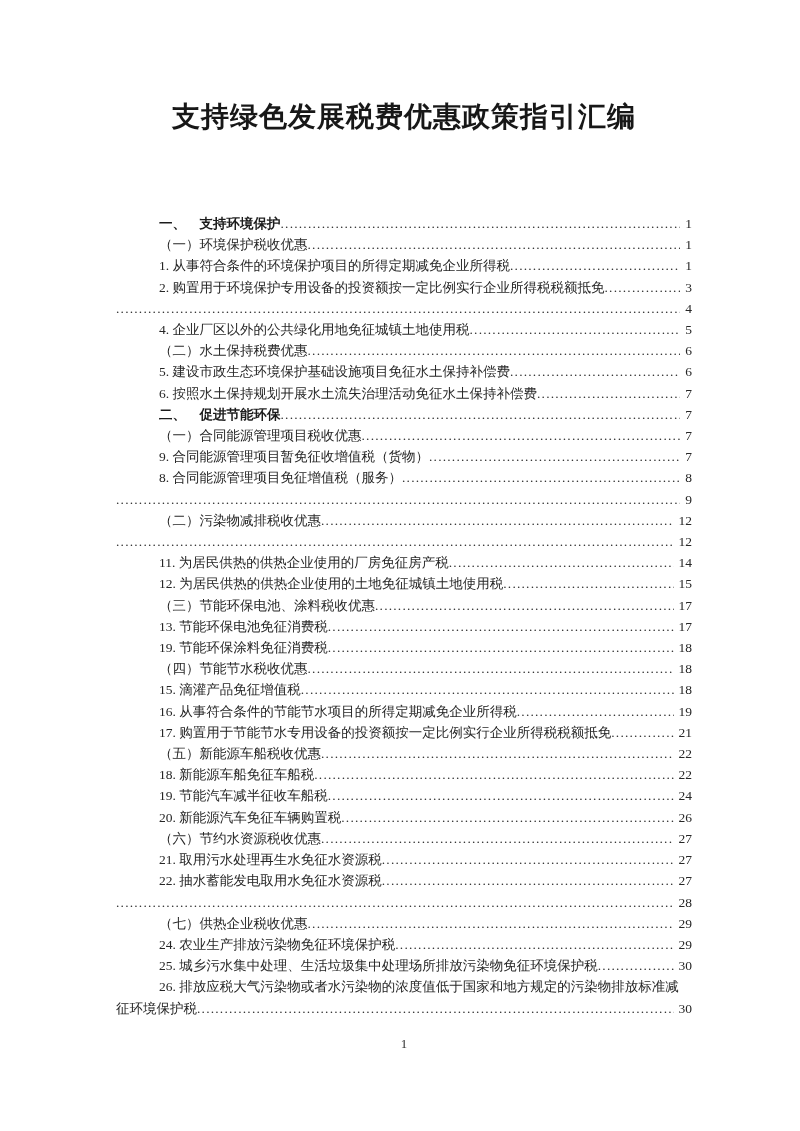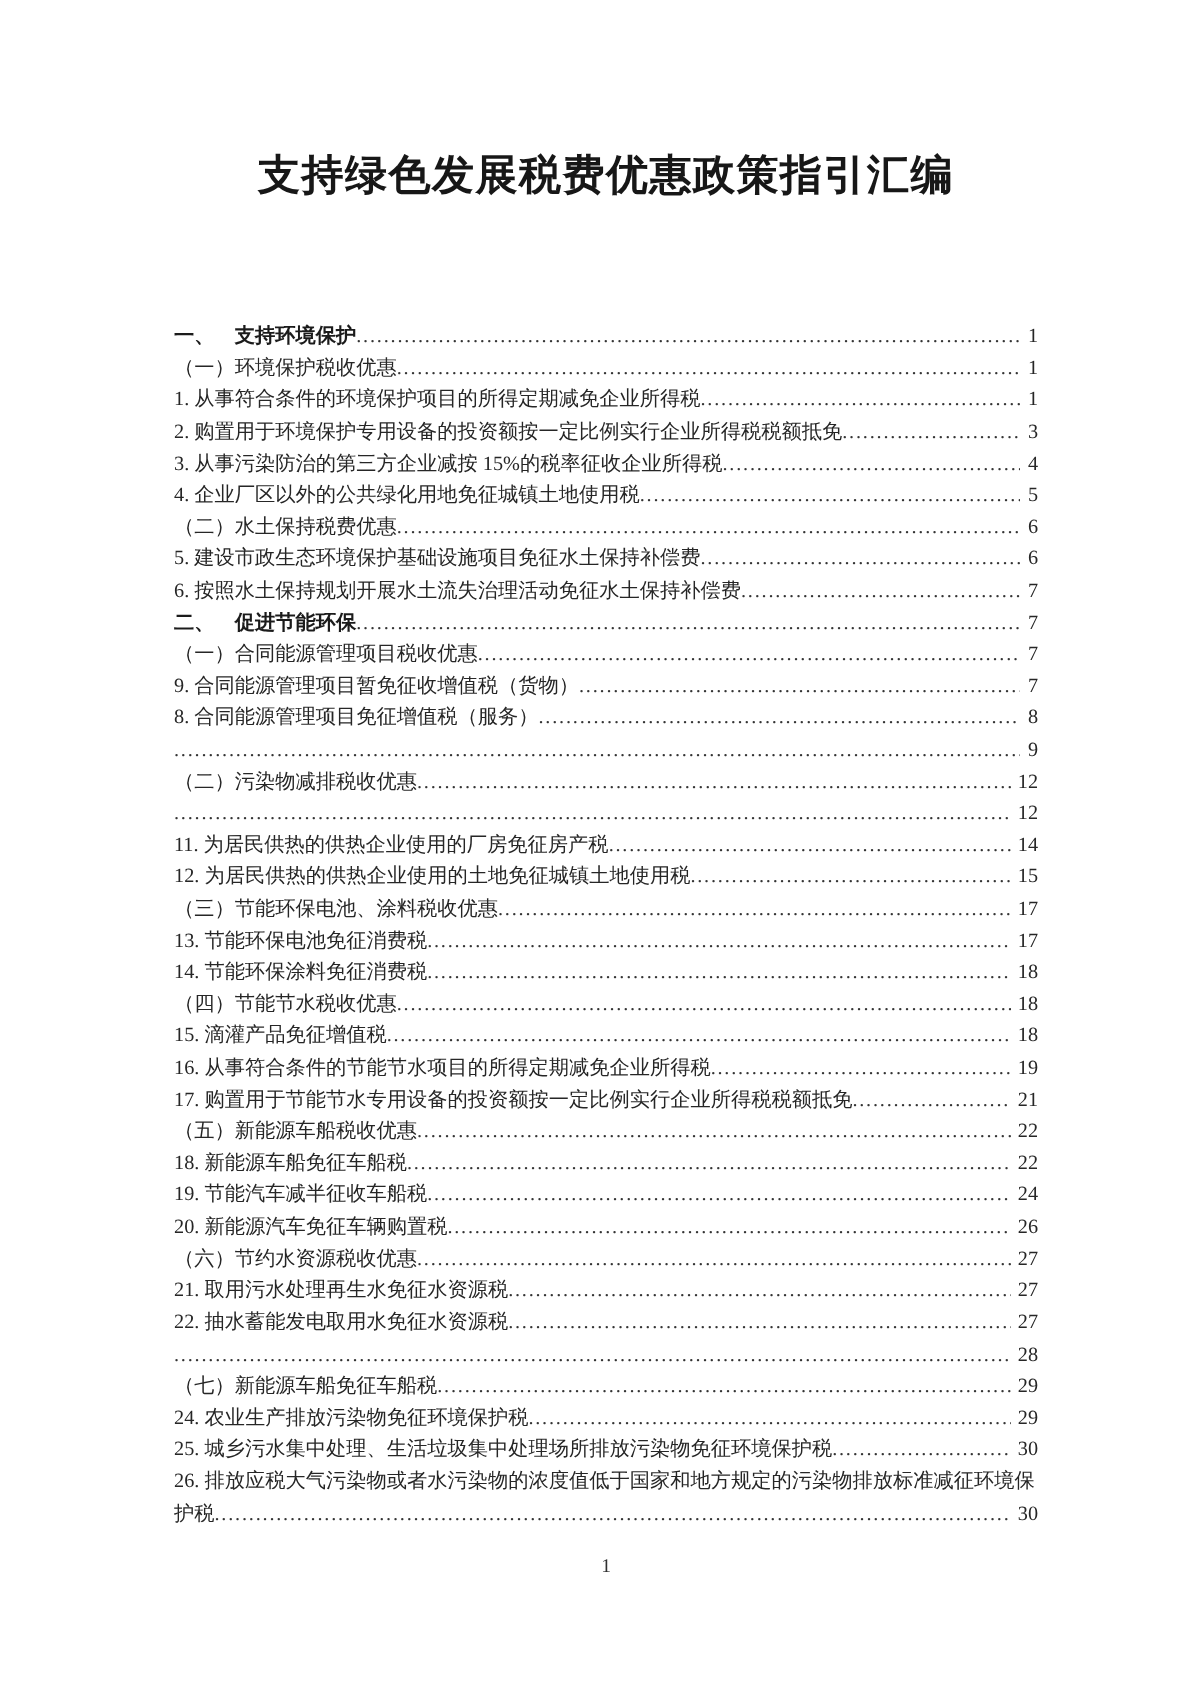--- a/index.html
+++ b/index.html
@@ -38,20 +38,21 @@
   }
   .toc-row {
     position: relative;
     overflow: hidden;
     font-size: 13.5px;
     line-height: 21.2px;
     color: #262626;
   }
   .toc-label {
     white-space: normal;
+    margin-left: 43px;
   }
   
   .toc-dots {
     display: inline-block;
     width: 0;
     white-space: nowrap;
     overflow: visible;
     letter-spacing: 1.2px;
     color: #333333;
   }
@@ -87,21 +88,21 @@
 
   <div class="toc" id="toc">
   <div class="toc-row level-section"><span class="toc-label">一、　支持环境保护</span><span class="toc-dots"></span><span class="toc-page">1</span></div>
 
   <div class="toc-row level-sub"><span class="toc-label">（一）环境保护税收优惠</span><span class="toc-dots"></span><span class="toc-page">1</span></div>
 
   <div class="toc-row level-item"><span class="toc-label">1. 从事符合条件的环境保护项目的所得定期减免企业所得税</span><span class="toc-dots"></span><span class="toc-page">1</span></div>
 
   <div class="toc-row level-item"><span class="toc-label">2. 购置用于环境保护专用设备的投资额按一定比例实行企业所得税税额抵免</span><span class="toc-dots"></span><span class="toc-page">3</span></div>
 
-  <div class="toc-row level-item"><span class="toc-label">3. 从事污染防治的第三方企业减按 15%的税率征收企业所得税</span><span class="toc-dots"></span><span class="toc-page">4</span></div>
+  <div class="toc-row level-item"><span class="toc-dots"></span><span class="toc-page">4</span></div>
 
   <div class="toc-row level-item"><span class="toc-label">4. 企业厂区以外的公共绿化用地免征城镇土地使用税</span><span class="toc-dots"></span><span class="toc-page">5</span></div>
 
   <div class="toc-row level-sub"><span class="toc-label">（二）水土保持税费优惠</span><span class="toc-dots"></span><span class="toc-page">6</span></div>
 
   <div class="toc-row level-item"><span class="toc-label">5. 建设市政生态环境保护基础设施项目免征水土保持补偿费</span><span class="toc-dots"></span><span class="toc-page">6</span></div>
 
   <div class="toc-row level-item"><span class="toc-label">6. 按照水土保持规划开展水土流失治理活动免征水土保持补偿费</span><span class="toc-dots"></span><span class="toc-page">7</span></div>
 
   <div class="toc-row level-section"><span class="toc-label">二、　促进节能环保</span><span class="toc-dots"></span><span class="toc-page">7</span></div>
@@ -119,21 +120,21 @@
   <div class="toc-row level-item"><span class="toc-dots"></span><span class="toc-page">12</span></div>
 
   <div class="toc-row level-item"><span class="toc-label">11. 为居民供热的供热企业使用的厂房免征房产税</span><span class="toc-dots"></span><span class="toc-page">14</span></div>
 
   <div class="toc-row level-item"><span class="toc-label">12. 为居民供热的供热企业使用的土地免征城镇土地使用税</span><span class="toc-dots"></span><span class="toc-page">15</span></div>
 
   <div class="toc-row level-sub"><span class="toc-label">（三）节能环保电池、涂料税收优惠</span><span class="toc-dots"></span><span class="toc-page">17</span></div>
 
   <div class="toc-row level-item"><span class="toc-label">13. 节能环保电池免征消费税</span><span class="toc-dots"></span><span class="toc-page">17</span></div>
 
-  <div class="toc-row level-item"><span class="toc-label">14. 节能环保涂料免征消费税</span><span class="toc-dots"></span><span class="toc-page">18</span></div>
+  <div class="toc-row level-item"><span class="toc-label">19. 节能环保涂料免征消费税</span><span class="toc-dots"></span><span class="toc-page">18</span></div>
 
   <div class="toc-row level-sub"><span class="toc-label">（四）节能节水税收优惠</span><span class="toc-dots"></span><span class="toc-page">18</span></div>
 
   <div class="toc-row level-item"><span class="toc-label">15. 滴灌产品免征增值税</span><span class="toc-dots"></span><span class="toc-page">18</span></div>
 
   <div class="toc-row level-item"><span class="toc-label">16. 从事符合条件的节能节水项目的所得定期减免企业所得税</span><span class="toc-dots"></span><span class="toc-page">19</span></div>
 
   <div class="toc-row level-item"><span class="toc-label">17. 购置用于节能节水专用设备的投资额按一定比例实行企业所得税税额抵免</span><span class="toc-dots"></span><span class="toc-page">21</span></div>
 
   <div class="toc-row level-sub"><span class="toc-label">（五）新能源车船税收优惠</span><span class="toc-dots"></span><span class="toc-page">22</span></div>
@@ -145,21 +146,21 @@
   <div class="toc-row level-item"><span class="toc-label">20. 新能源汽车免征车辆购置税</span><span class="toc-dots"></span><span class="toc-page">26</span></div>
 
   <div class="toc-row level-sub"><span class="toc-label">（六）节约水资源税收优惠</span><span class="toc-dots"></span><span class="toc-page">27</span></div>
 
   <div class="toc-row level-item"><span class="toc-label">21. 取用污水处理再生水免征水资源税</span><span class="toc-dots"></span><span class="toc-page">27</span></div>
 
   <div class="toc-row level-item"><span class="toc-label">22. 抽水蓄能发电取用水免征水资源税</span><span class="toc-dots"></span><span class="toc-page">27</span></div>
 
   <div class="toc-row level-item"><span class="toc-dots"></span><span class="toc-page">28</span></div>
 
-  <div class="toc-row level-sub"><span class="toc-label">（七）新能源车船免征车船税</span><span class="toc-dots"></span><span class="toc-page">29</span></div>
+  <div class="toc-row level-sub"><span class="toc-label">（七）供热企业税收优惠</span><span class="toc-dots"></span><span class="toc-page">29</span></div>
 
   <div class="toc-row level-item"><span class="toc-label">24. 农业生产排放污染物免征环境保护税</span><span class="toc-dots"></span><span class="toc-page">29</span></div>
 
   <div class="toc-row level-item"><span class="toc-label">25. 城乡污水集中处理、生活垃圾集中处理场所排放污染物免征环境保护税</span><span class="toc-dots"></span><span class="toc-page">30</span></div>
 
   <div class="toc-row level-item"><span class="toc-label">26. 排放应税大气污染物或者水污染物的浓度值低于国家和地方规定的污染物排放标准减征环境保护税</span><span class="toc-dots"></span><span class="toc-page">30</span></div>
 
 </div>
 
   <div class="doc-footer">

